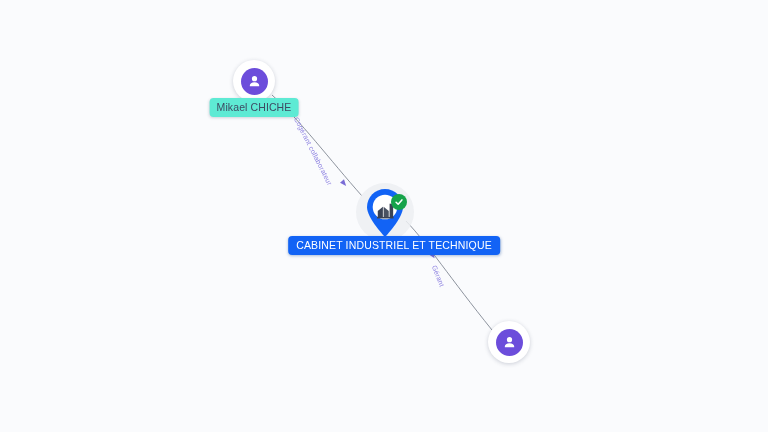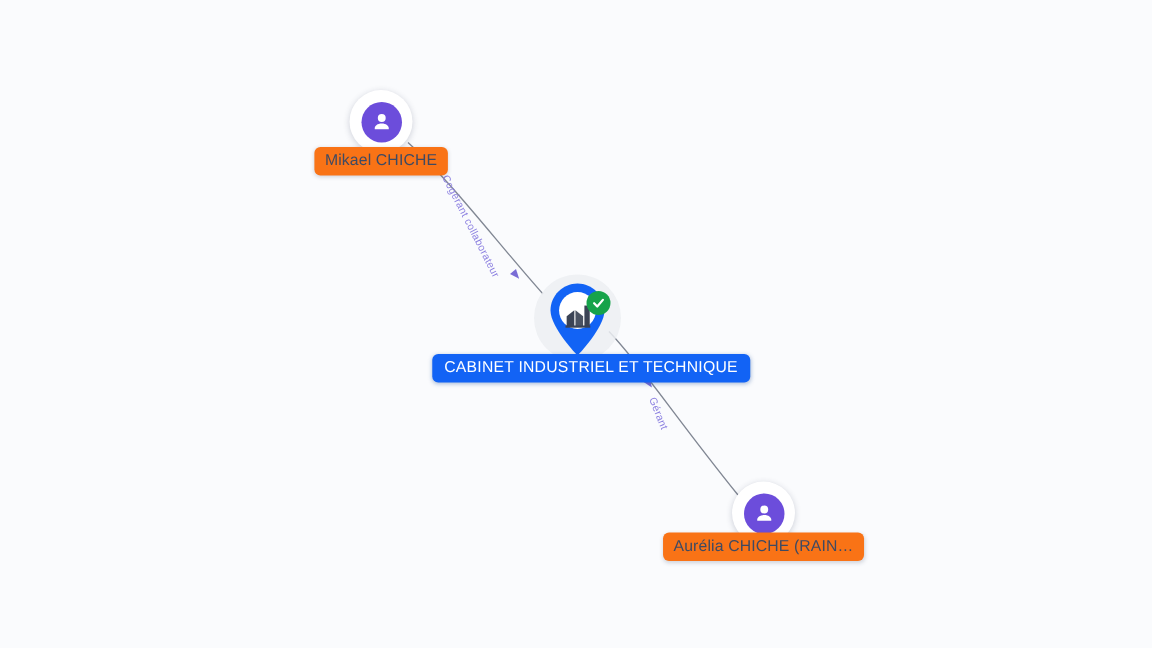--- a/index.html
+++ b/index.html
@@ -56,21 +56,21 @@
     display: flex;
     align-items: center;
     justify-content: center;
   }
   .person-avatar .disc svg { display: block; }
 
   .node-label {
     position: absolute;
     transform: translateX(-50%);
     white-space: nowrap;
-    background: #f97316;
+    background: #5eead4;
     color: #3e4a63;
     font-size: 10.5px;
     letter-spacing: 0.1px;
     padding: 3px 7px 4px 7px;
     border-radius: 4px;
     box-shadow: 0 1px 3px rgba(40,50,80,0.20);
   }
 
   
   .company-node {
@@ -202,15 +202,14 @@
   <div class="person-node" style="left:509px; top:342px;">
     <div class="person-avatar">
       <div class="disc">
         <svg width="17" height="17" viewBox="0 0 24 24" fill="#ffffff">
           <circle cx="12" cy="8" r="3.7"></circle>
           <path d="M12 13.2c-4.1 0-6.6 2.2-6.6 4.3v1.2h13.2v-1.2c0-2.1-2.5-4.3-6.6-4.3z"></path>
         </svg>
       </div>
     </div>
   </div>
-  <div class="node-label" style="left:509px; top:355px;">Aurélia CHICHE (RAIN…</div>
 
 </div>
 
 </body></html>

